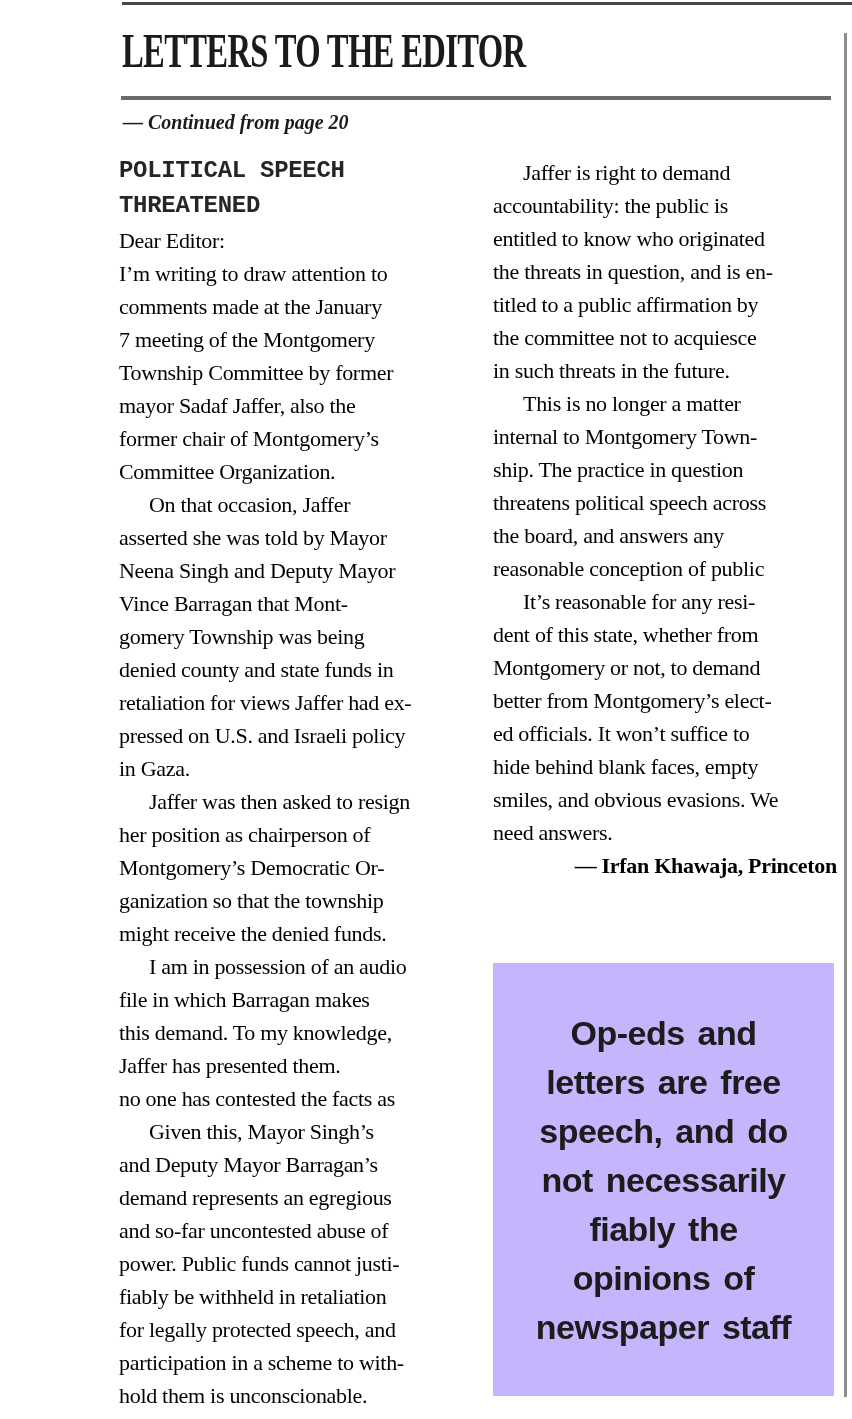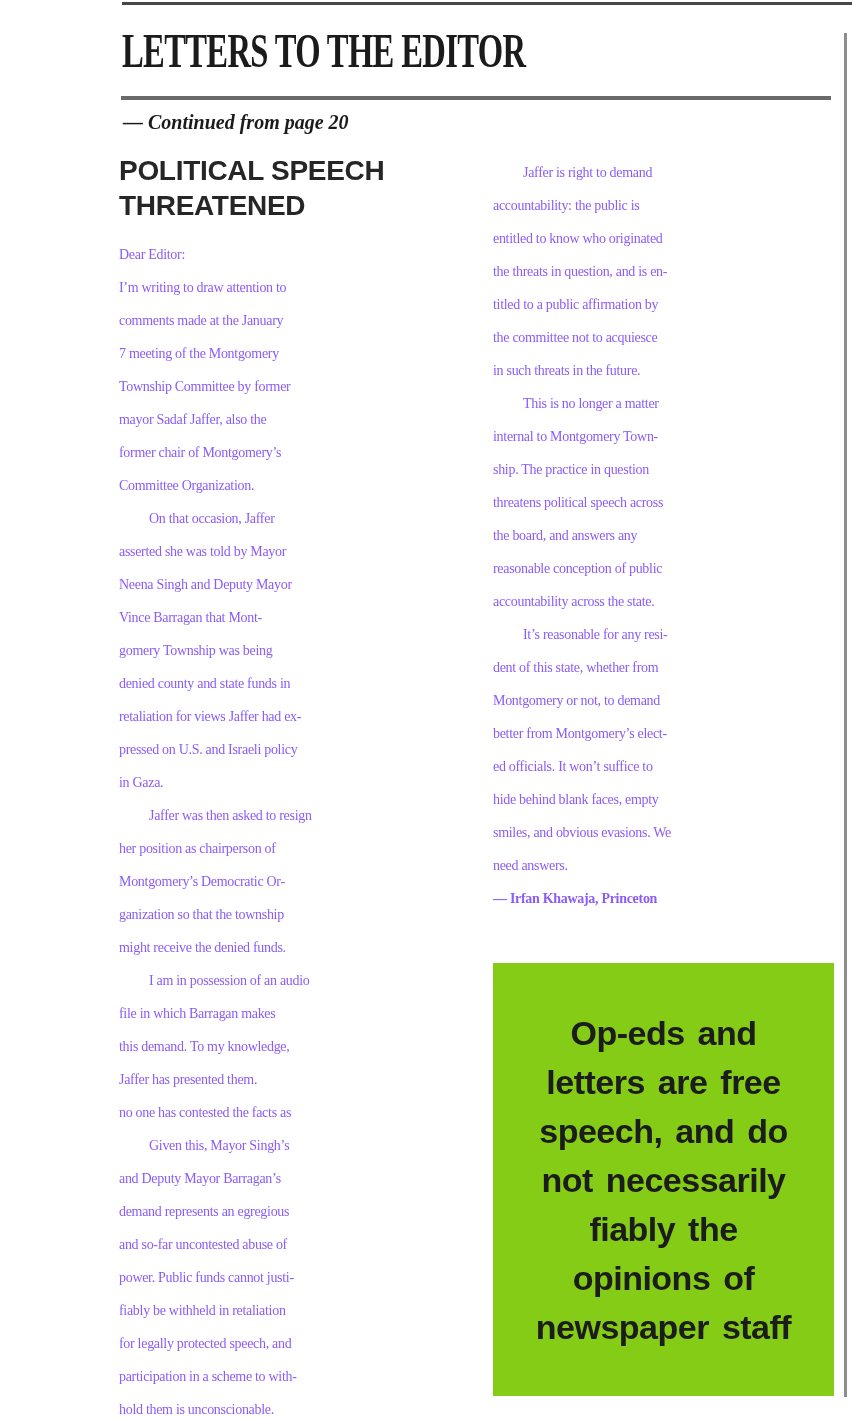--- a/index.html
+++ b/index.html
@@ -29,31 +29,31 @@
     font-style: italic; font-weight: 700;
     font-size: 20px; line-height: 24px; white-space: nowrap;
     color: #1b1b1b;
   }
 
   .column { position: absolute; }
   .col-left  { left: 119px; top: 153px; width: 352px; }
   .col-right { left: 493px; top: 156px; width: 344px; }
 
   .letter-heading {
-    font-family: Liberation Sans, sans-serif;
-    font-weight: 700; font-size: 28px; line-height: 35px;
+    font-family: Liberation Mono, monospace;
+    font-weight: 700; font-size: 24px; line-height: 35px;
     letter-spacing: -0.3px; color: #262626;
-    margin-bottom: 15px;
+    margin-bottom: 1px;
   }
   .letter-heading .heading-line { white-space: nowrap; }
 
   .body-line {
-    font-size: 14px; line-height: 33px;
+    font-size: 22px; line-height: 33px;
     letter-spacing: -0.3px; white-space: nowrap;
-    color: #8b5cf6;
+    color: #000000;
   }
   .body-line.indent { padding-left: 30px; }
   .body-line.bold { font-weight: 700; }
 
   .disclaimer-box {
     position: absolute; left: 493px; top: 963px;
     width: 341px; height: 433px;
     box-sizing: border-box; padding-top: 46px;
     text-align: center;
   }
@@ -133,34 +133,33 @@
       <div class="body-line">the threats in question, and is en-</div>
       <div class="body-line">titled to a public affirmation by</div>
       <div class="body-line">the committee not to acquiesce</div>
       <div class="body-line">in such threats in the future.</div>
       <div class="body-line indent">This is no longer a matter</div>
       <div class="body-line">internal to Montgomery Town-</div>
       <div class="body-line">ship. The practice in question</div>
       <div class="body-line">threatens political speech across</div>
       <div class="body-line">the board, and answers any</div>
       <div class="body-line">reasonable conception of public</div>
-      <div class="body-line">accountability across the state.</div>
       <div class="body-line indent">It’s reasonable for any resi-</div>
       <div class="body-line">dent of this state, whether from</div>
       <div class="body-line">Montgomery or not, to demand</div>
       <div class="body-line">better from Montgomery’s elect-</div>
       <div class="body-line">ed officials. It won’t suffice to</div>
       <div class="body-line">hide behind blank faces, empty</div>
       <div class="body-line">smiles, and obvious evasions. We</div>
       <div class="body-line">need answers.</div>
-      <div class="body-line bold" style="text-align: left;">— Irfan Khawaja, Princeton</div>
+      <div class="body-line bold" style="text-align: right;">— Irfan Khawaja, Princeton</div>
     </div>
 </div>
 
-<div class="disclaimer-box" style="background-color: #84cc16;">
+<div class="disclaimer-box" style="background-color: #c4b5fd;">
 
 <div class="disclaimer-line">Op-eds and</div>
     <div class="disclaimer-line">letters are free</div>
     <div class="disclaimer-line">speech, and do</div>
     <div class="disclaimer-line">not necessarily</div>
     <div class="disclaimer-line">fiably the</div>
     <div class="disclaimer-line">opinions of</div>
     <div class="disclaimer-line">newspaper staff</div>
   </div>
 

